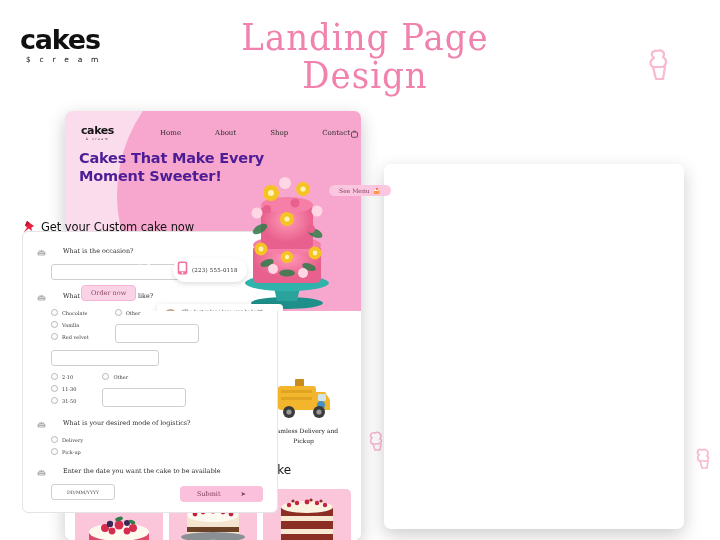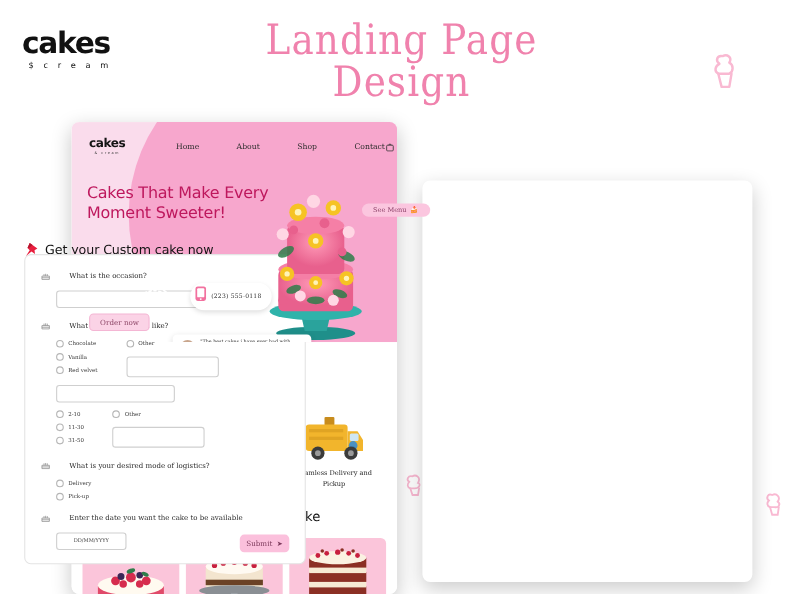--- a/index.html
+++ b/index.html
@@ -56,23 +56,23 @@
     font-family:"DejaVu Sans", sans-serif;font-size:3.2px;letter-spacing:1.4px;
     color:#3a3a3a;text-align:center;margin-top:1px;
   }
   .hero-links{display:flex;gap:14px;margin-left:26px;}
   .hero-links span{
     font-family:"DejaVu Serif", serif;font-size:7px;color:#2e2e2e;margin-left:20px;
   }
   .hero-icons{margin-left:auto;display:flex;gap:9px;align-items:center;}
   .hero-icons svg{display:block;}
   .hero-head{
-    position:relative;z-index:3;margin:27px 0 0 14px;width:212px;
+    position:relative;z-index:3;margin:9px 0 0 14px;width:212px;
     font-family:"DejaVu Sans", sans-serif;font-size:14.5px;line-height:1.22;
-    color:#be185d;font-weight:normal;letter-spacing:-.2px;
+    color:#4c1d95;font-weight:bold;letter-spacing:-.2px;
   }
   .order-btn{
     position:absolute;left:16px;bottom:10px;z-index:4;
     background:#fbd3e6;color:#8c4566;border:1px solid #f4b6d4;
     border-radius:4px;padding:3px 9px;
     font-family:"DejaVu Serif", serif;font-size:6.5px;text-align:center;
   }
   .arrow-doodle{position:absolute;left:56px;bottom:26px;z-index:4;}
   .phone-chip{
     position:absolute;left:108px;bottom:29px;z-index:5;display:flex;
@@ -164,23 +164,23 @@
     background:#fff;margin-top:3px;
   }
   .date-input{
     width:62px;height:14px;border:1px solid #cfcfcf;border-radius:3px;
     background:#fff;margin-left:14px;display:flex;align-items:center;
     justify-content:center;
   }
   .date-input span{font-family:"DejaVu Serif", serif;font-size:4.6px;color:#4a4a4a;}
   .submit-btn{
     position:absolute;right:14px;bottom:10px;background:#fbc0dc;color:#7d3a5c;
-    border:none;border-radius:4px;padding:4px 6px;
+    border:none;border-radius:4px;padding:4px 17px;
     font-family:"DejaVu Serif", serif;font-size:6.5px;
-    display:flex;align-items:center;gap:4px;
+    display:flex;align-items:center;gap:20px;
   }
 </style>
 </head>
 <body>
 
 <div class="canvas">
 
   <div class="brand-logo">
     <div class="bl-main">cakes</div>
     <div class="bl-sub">$ c r e a m</div>

